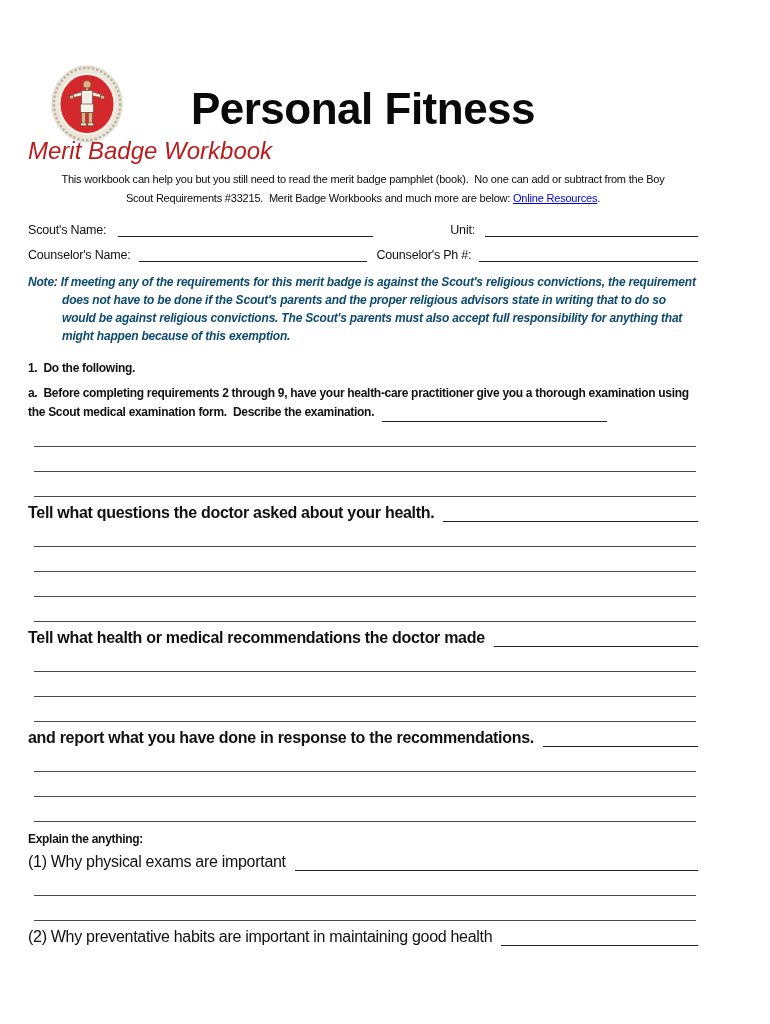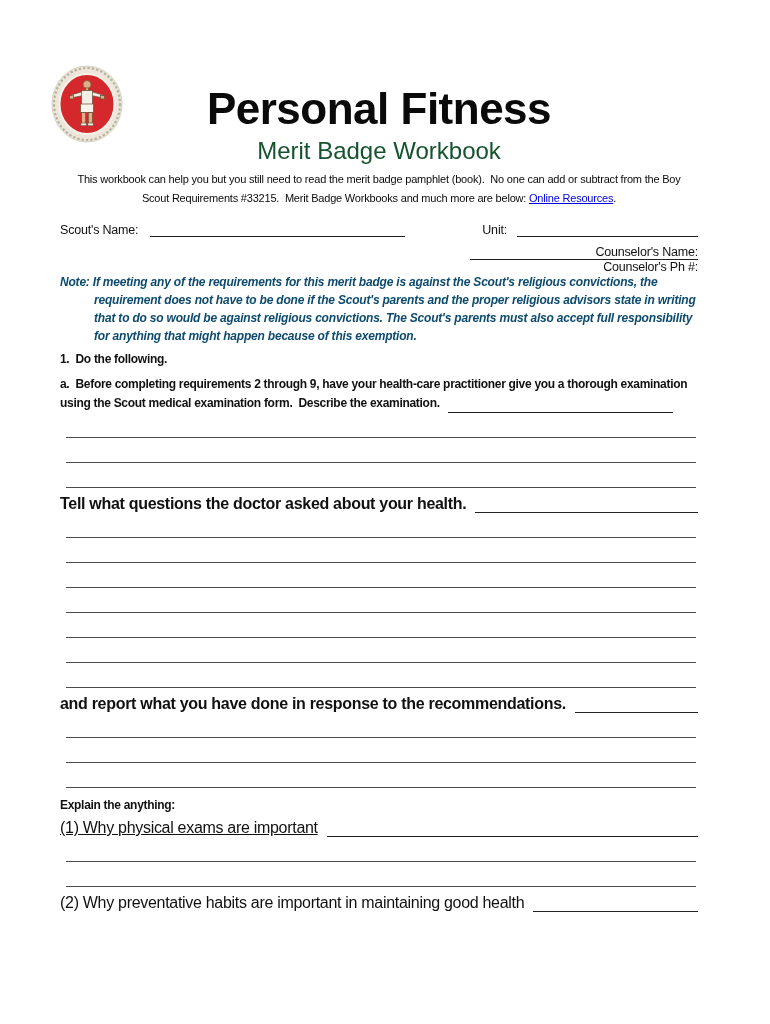--- a/index.html
+++ b/index.html
@@ -2,74 +2,74 @@
 <html><head>
 <meta charset="utf-8">
 <style>
   * { margin:0; padding:0; box-sizing:border-box; }
   html,body { background:#ffffff; }
   body { font-family:"Liberation Sans","DejaVu Sans",sans-serif; color:#111; }
   .page {
     position:relative; width:770px; height:1024px; background:#fff;
     overflow:hidden;
   }
-  .content { padding:86px 72px 0 60px; }
+  .content { padding:86px 72px 0 28px; }
 
   
   .badge {
     position:absolute; left:50px; top:64px; width:74px; height:80px;
   }
   h1.title {
     text-align:center; font-size:44px; font-weight:bold; letter-spacing:-0.5px;
     line-height:46px; color:#0a0a0a;
   }
   .subtitle {
-    text-align:center; font-size:24px; font-weight:normal; margin-top:6px;
-    line-height:26px; color:#14532d;
+    font-size:24px; font-weight:normal; margin-top:6px;
+    line-height:26px; color:#b91c1c;font-style:italic;
   }
   .intro { margin-top:6px; font-size:11px; letter-spacing:-0.2px; color:#0a0a0a; }
   .intro-line { display:flex; justify-content:center; line-height:18.5px; }
   .intro-line span, .intro-line a { white-space:pre; }
   a.link { color:#0000e0; text-decoration:underline; cursor:pointer; }
 
   
   .frow { display:flex; align-items:flex-end; height:17px; font-size:12.5px; letter-spacing:-0.2px; }
   .frow-1 { margin-top:13px; }
-  .frow-2 { margin-top:8px;flex-direction:column; }
+  .frow-2 { margin-top:8px; }
   .flabel { white-space:pre; }
   .fline { border-bottom:1.4px solid #222; height:13px; display:block; }
   .w-scout { width:255px; margin-left:12px; }
   .w-unit  { flex:1; margin-left:10px; }
   .gap-unit { margin-left:77px;margin-top:16px; }
   .w-coun  { width:228px; margin-left:8px; }
   .gap-ph  { margin-left:10px; }
   .w-ph    { flex:1; margin-left:8px; }
 
   
   .note {
     margin-top:11px; font-size:12px; font-weight:bold; font-style:italic;
     line-height:18px; letter-spacing:-0.2px;
     padding-left:34px; text-indent:-34px; color:#0c4a6e;
   }
   .note span { white-space:pre-wrap; }
 
   
   .b { font-weight:bold; }
-  .req1 { margin-top:7px; font-size:12px; letter-spacing:-0.3px; line-height:15px; white-space:pre-wrap; }
+  .req1 { margin-top:16px; font-size:12px; letter-spacing:-0.3px; line-height:15px; white-space:pre-wrap; }
   .reqa { margin-top:8px; font-size:12px; letter-spacing:-0.3px; line-height:19px; }
   .reqa span.txt { white-space:pre-wrap; }
   .trail {
     display:inline-block; width:225px; height:12px; margin-left:8px;
     border-bottom:1.4px solid #222; vertical-align:bottom;
   }
 
   .ruled { height:25px; border-bottom:1.2px solid #4a4a4a; margin-left:6px; margin-right:2px; }
 
   .qline { display:flex; align-items:flex-end; height:25px; font-size:16px; letter-spacing:-0.3px; }
-  .qline.short { height:24px;text-decoration:underline; }
+  .qline.short { height:24px; }
   .qtext { white-space:pre; }
   .fill { flex:1; border-bottom:1.4px solid #222; height:13px; margin-left:9px; }
 
   .explain { margin-top:10px; font-size:12px; letter-spacing:-0.3px; line-height:15px; white-space:pre-wrap; }
 </style>
 </head>
 <body>
 
 <div class="page">
 
@@ -140,20 +140,24 @@
 
     <div class="qline">
       <span class="qtext b">Tell what questions the doctor asked about your health.</span>
       <span class="fill"></span>
     </div>
     <div class="ruled"></div>
     <div class="ruled"></div>
     <div class="ruled"></div>
     <div class="ruled"></div>
 
+    <div class="qline">
+      <span class="qtext b">Tell what health or medical recommendations the doctor made</span>
+      <span class="fill"></span>
+    </div>
     <div class="ruled"></div>
     <div class="ruled"></div>
     <div class="ruled"></div>
 
     <div class="qline">
       <span class="qtext b">and report what you have done in response to the recommendations.</span>
       <span class="fill"></span>
     </div>
     <div class="ruled"></div>
     <div class="ruled"></div>

